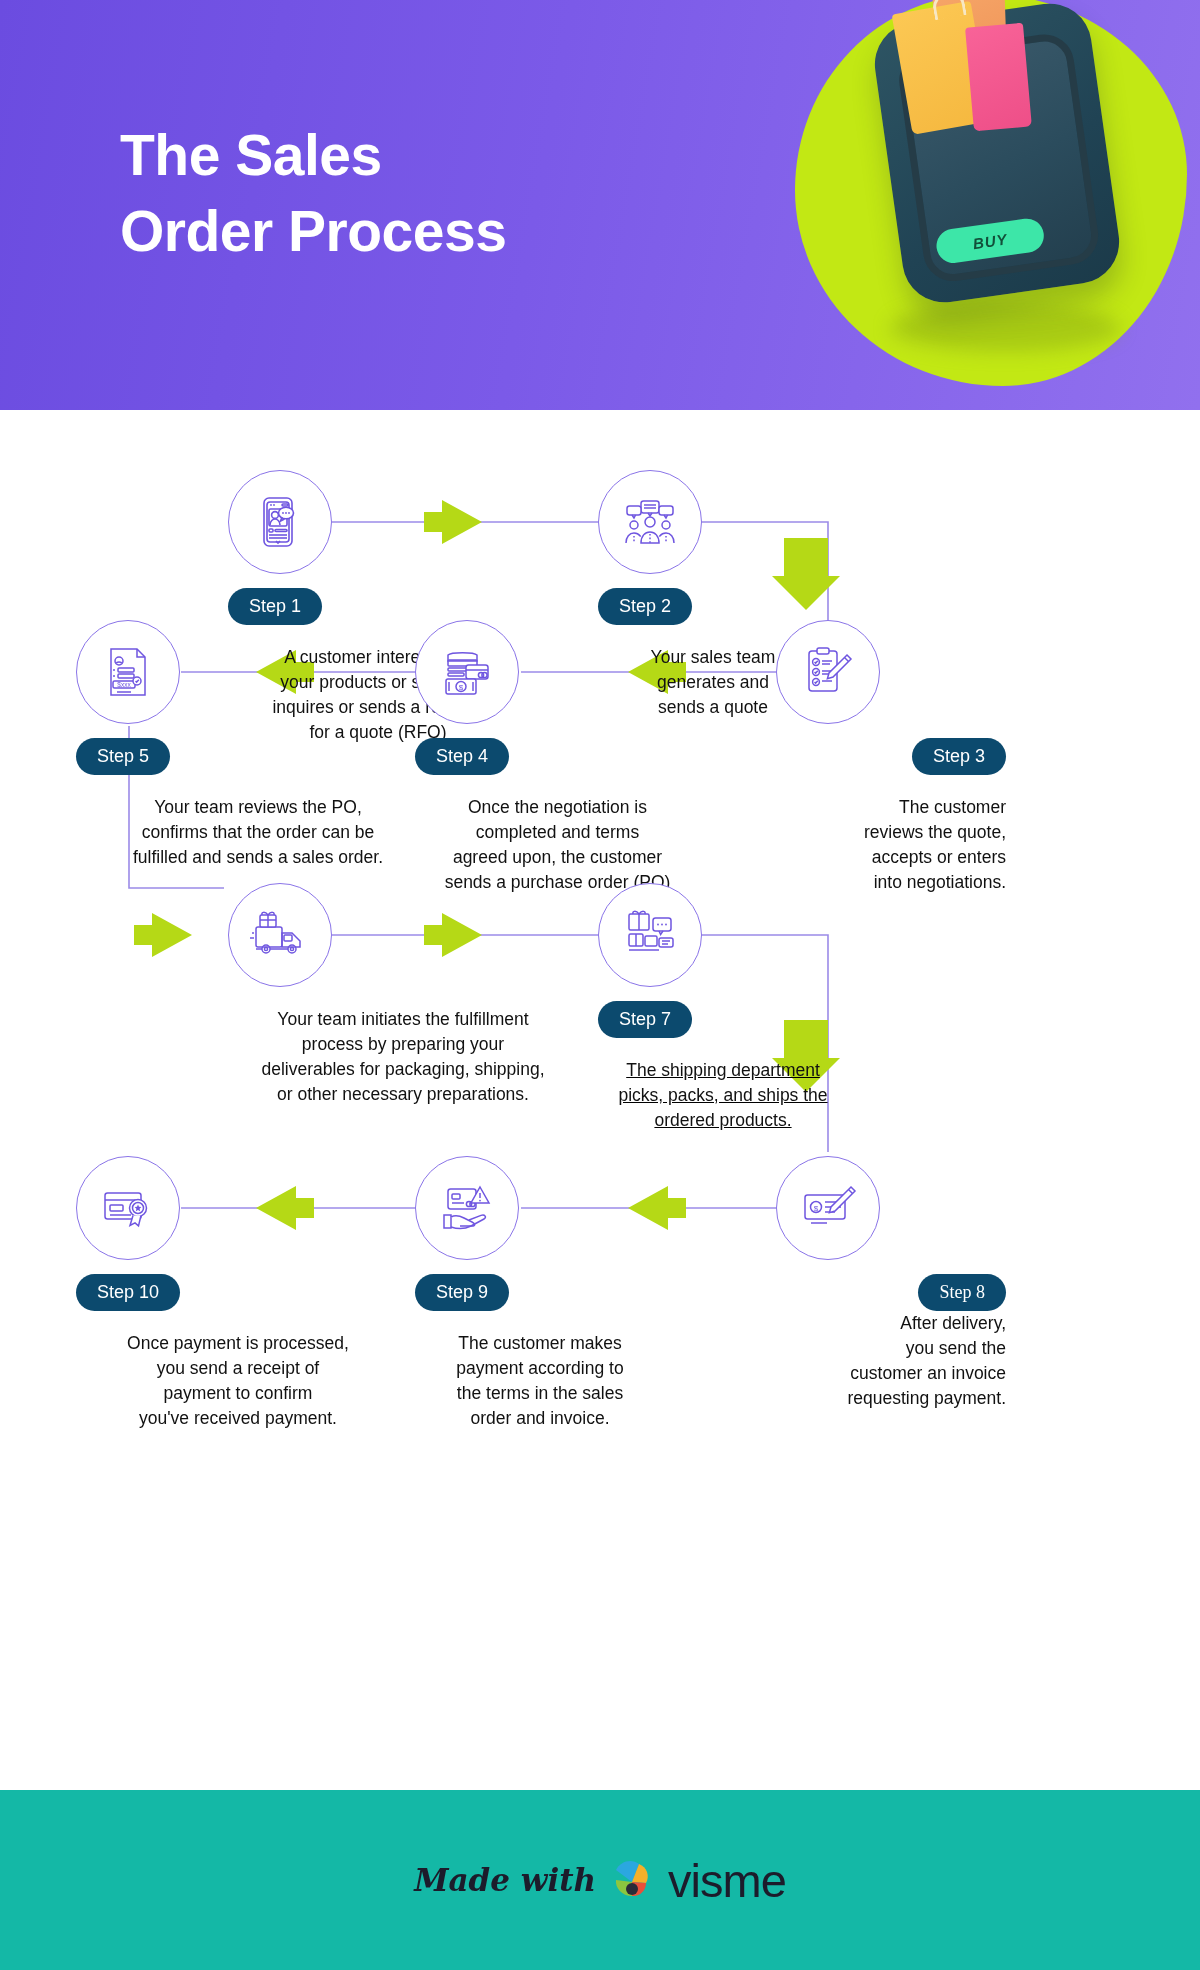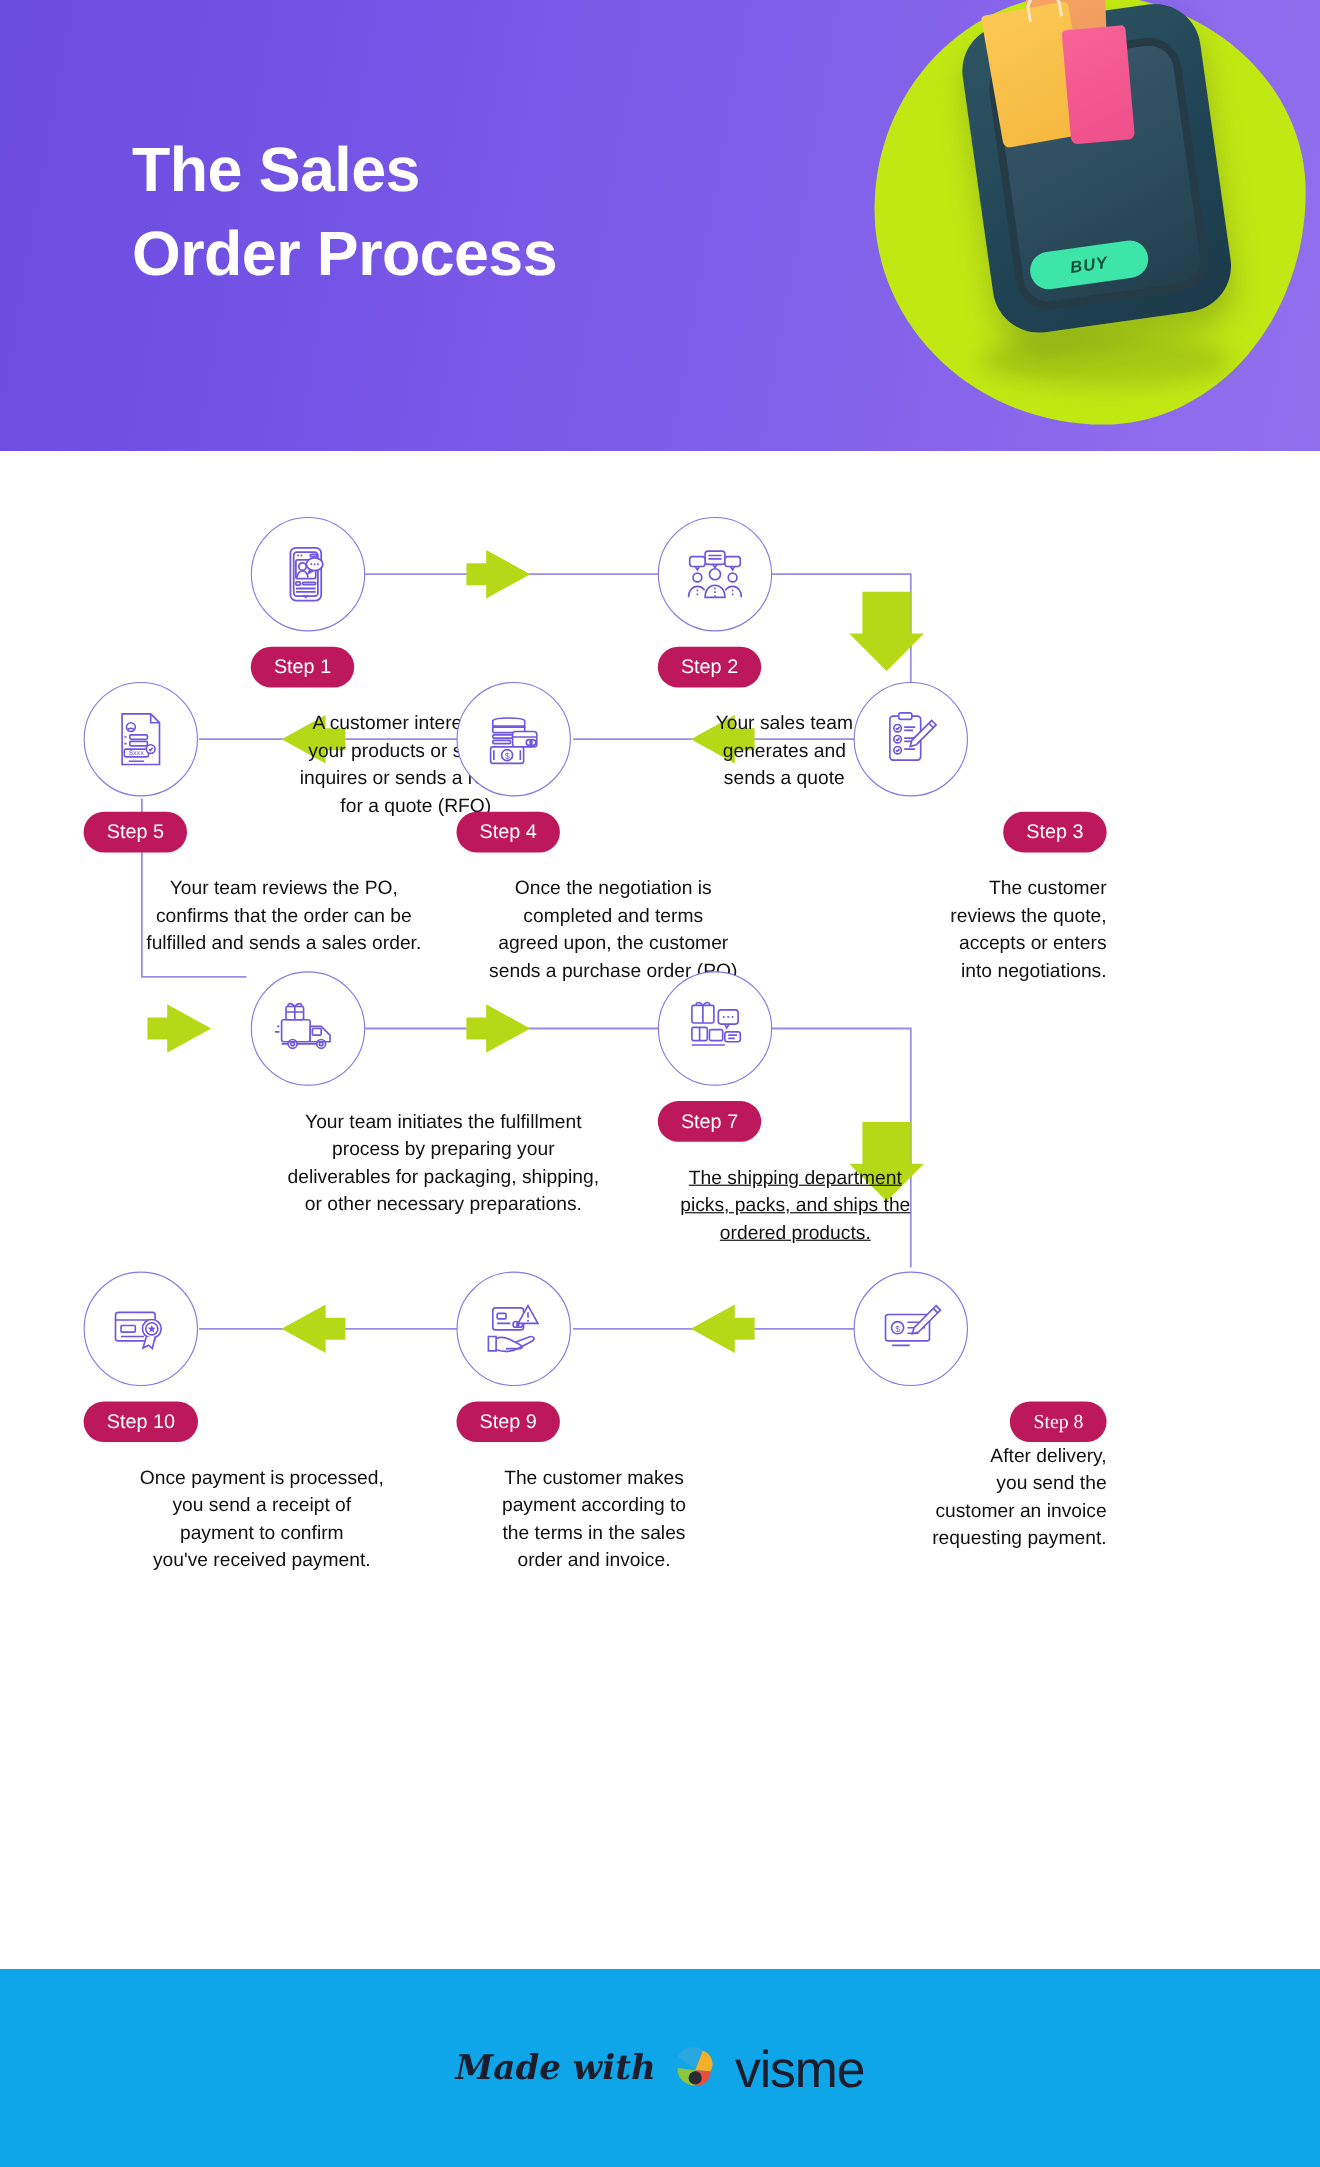--- a/index.html
+++ b/index.html
@@ -128,21 +128,21 @@
     border: 1.6px solid #8a74e8;
     border-radius: 50%;
     background: #ffffff;
     display: flex; align-items: center; justify-content: center;
     position: relative;
     z-index: 3;
   }
   .icon-circle svg { display: block; }
 
   .step-badge {
-    background: #be185d;
+    background: #0c4a6e;
     color: #ffffff;
     border-radius: 19px;
     height: 37px;
     padding: 0 21px;
     display: inline-flex;
     align-items: center;
     justify-content: center;
     font-size: 18px;
     position: relative;
     z-index: 4;
@@ -158,21 +158,21 @@
   .align-left   { text-align: center; }
   .align-right  { text-align: right; }
 
   
 
   
   .footer {
     position: absolute;
     left: 0; bottom: 0;
     width: 1200px; height: 180px;
-    background: #0ea5e9;
+    background: #14b8a6;
     display: flex; align-items: center; justify-content: center;
     gap: 10px;
   }
   .made-with {
     font-family: "DejaVu Serif", serif;
     font-style: italic;
     font-size: 31px;
     color: #1c1c2b;
     font-weight: bold;
   }

